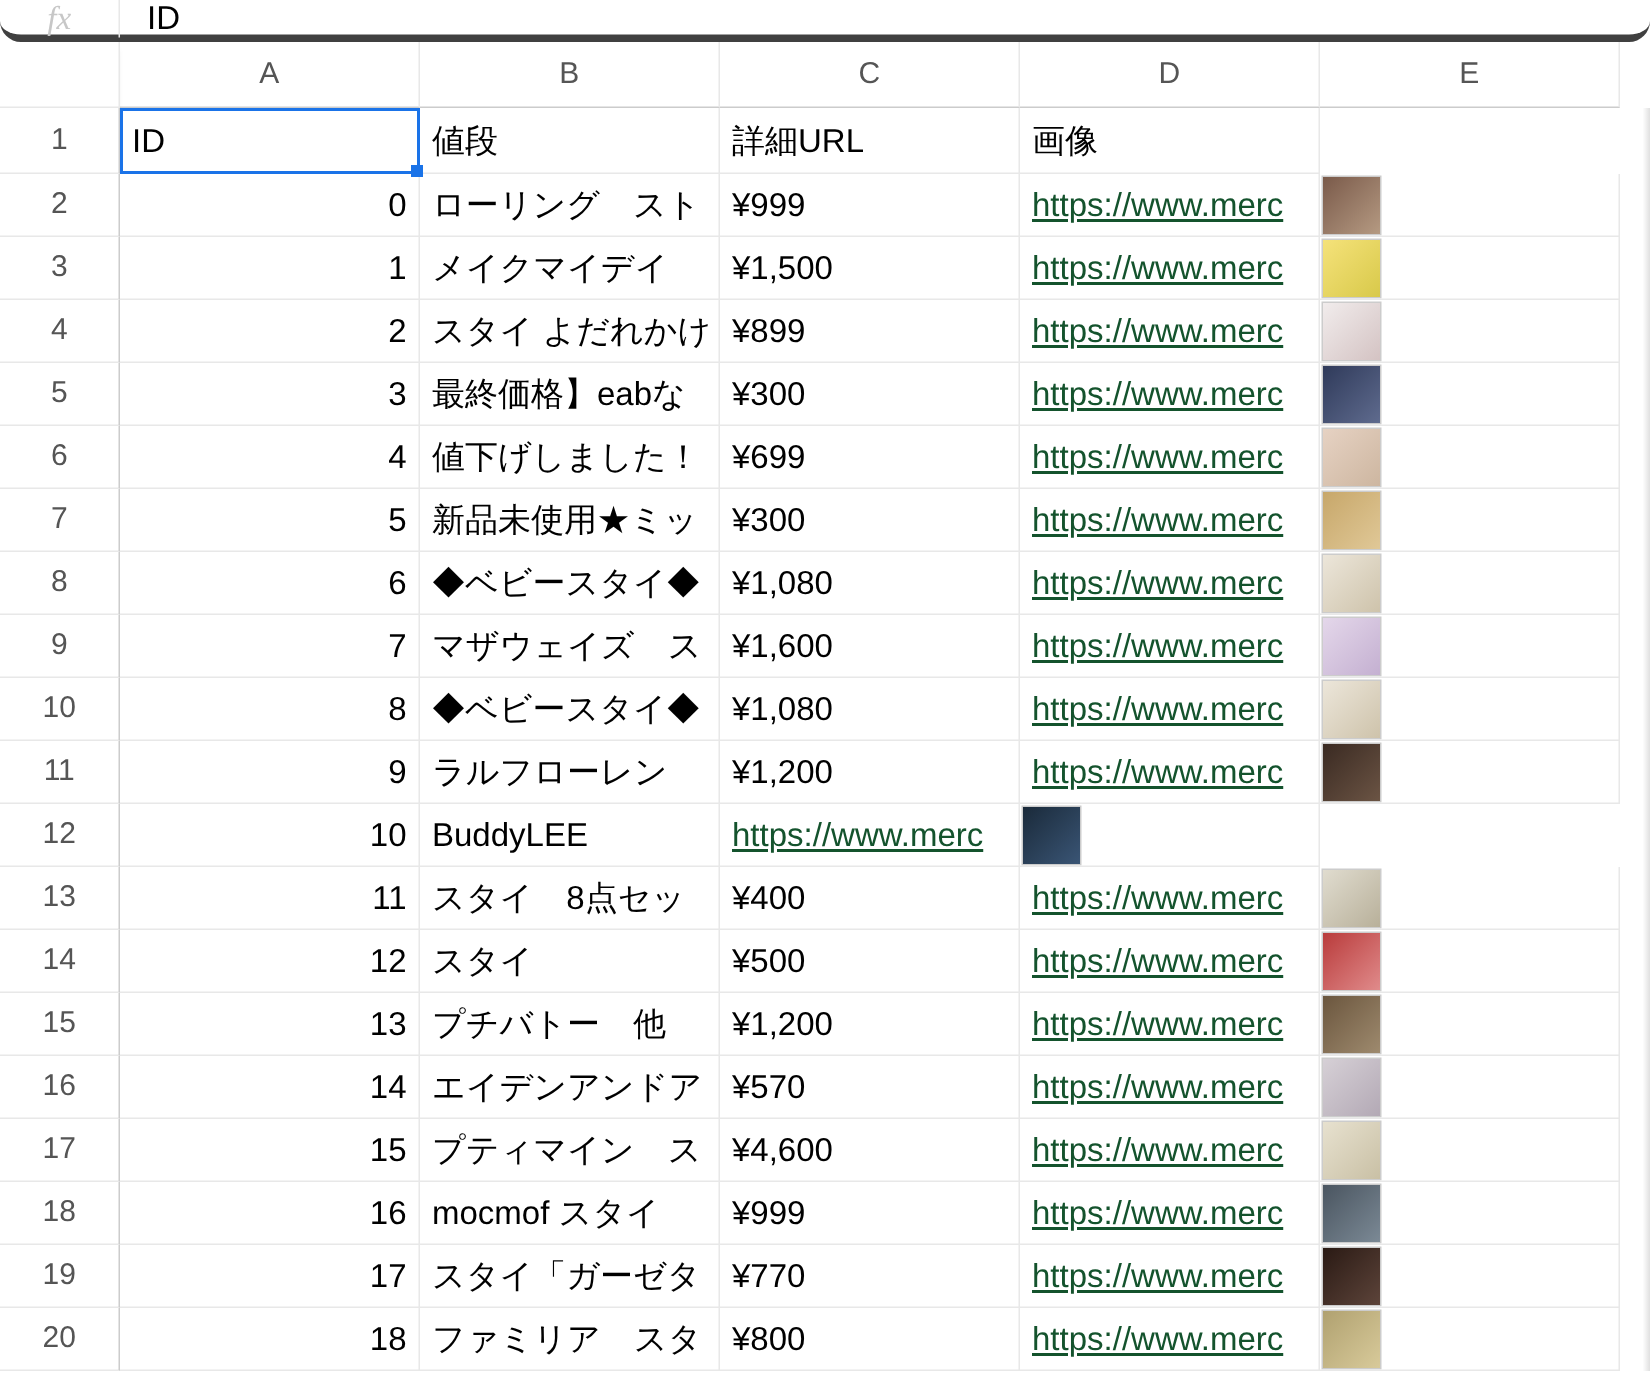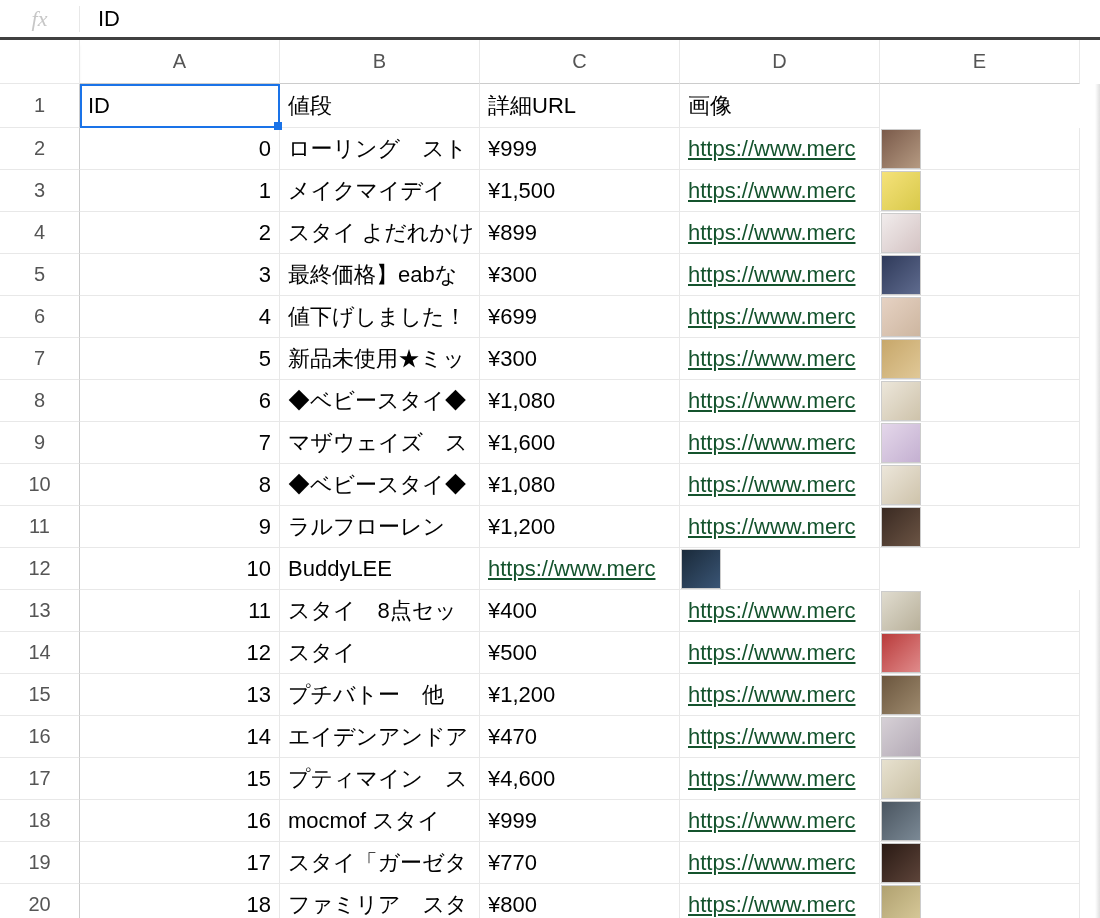--- a/index.html
+++ b/index.html
@@ -8,23 +8,24 @@
     font-size: 20px;
     background: #fff;
     color: #000;
     overflow: hidden;
   }
 
   
   .formula-bar {
     display: flex;
     align-items: center;
-    height: 40px;
-    border-bottom: 3px solid #404040;
-    background: #fff;
+    height: 28px;
+    border-bottom: 5px solid #404040;
+    background: #fff;
+    border-radius: 17px;
   }
   .fx-label {
     width: 80px;
     display: flex;
     align-items: center;
     justify-content: center;
     font-style: italic;
     font-family: Georgia, serif;
     color: #c7c7c7;
     font-size: 22px;
@@ -364,21 +365,21 @@
           <span class="lk">https://www.merc</span>
         </div>
         <div class="cell colE" style="padding: 1px;">
           <div class="thumb t13"></div>
         </div>
       </div>
       <div class="row">
         <div class="rowhdr">16</div>
         <div class="cell colA numr">14</div>
         <div class="cell colB">エイデンアンドア</div>
-        <div class="cell colC">¥470</div>
+        <div class="cell colC">¥570</div>
         <div class="cell colD link">
           <span class="lk">https://www.merc</span>
         </div>
         <div class="cell colE" style="padding: 1px;">
           <div class="thumb t14"></div>
         </div>
       </div>
       <div class="row">
         <div class="rowhdr">17</div>
         <div class="cell colA numr">15</div>

